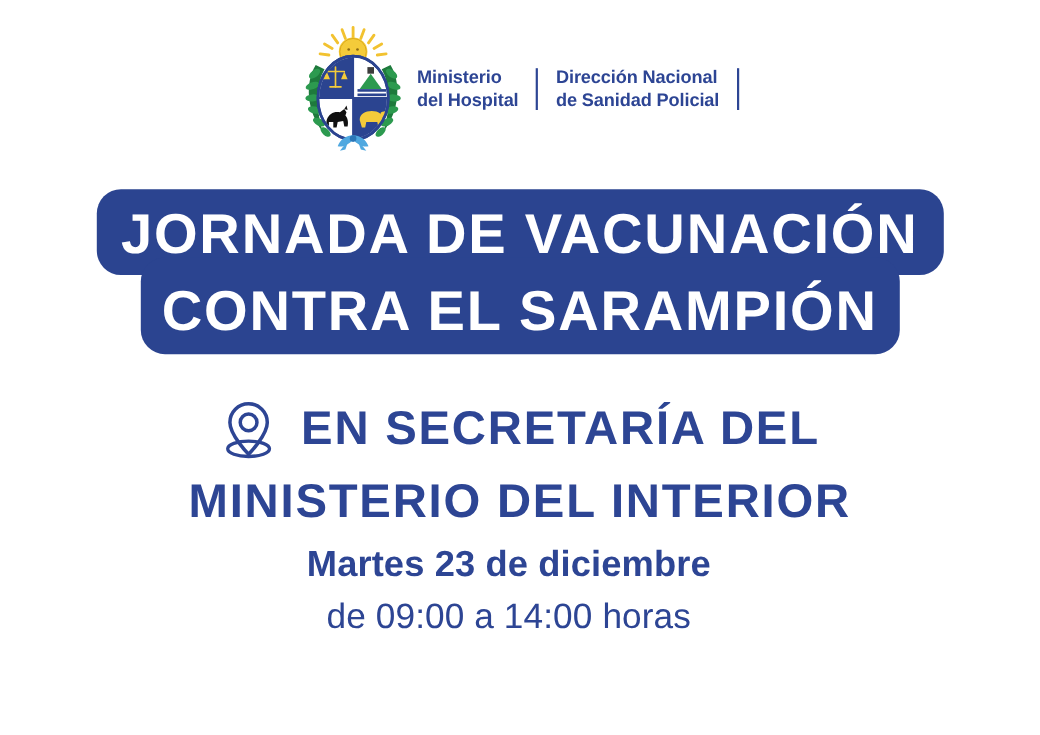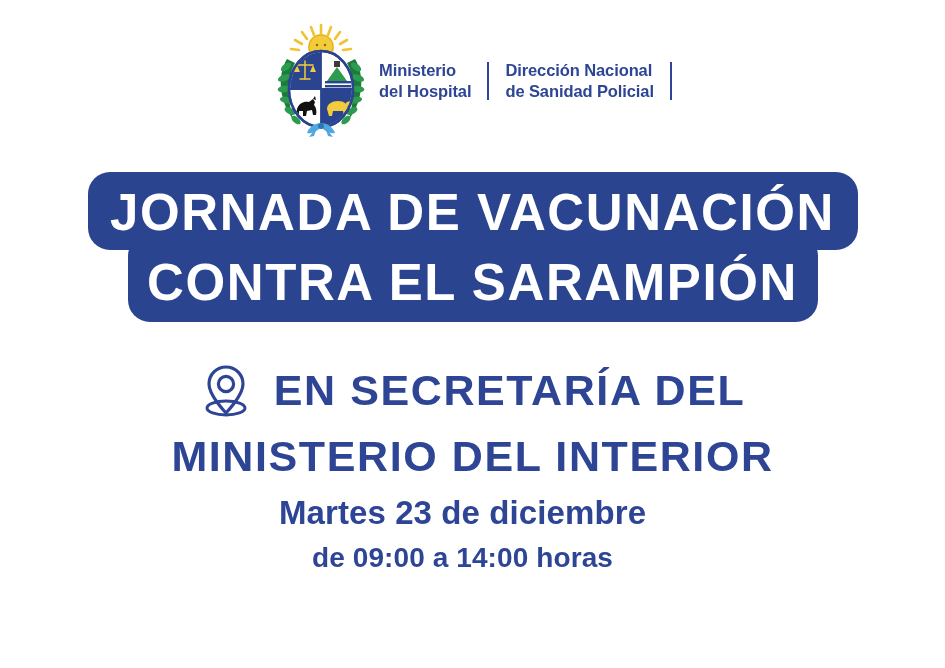--- a/index.html
+++ b/index.html
@@ -168,22 +168,22 @@
     text-align: center;
     color: #2D4594;
   }
   .schedule-date {
     font-size: 33px;
     font-weight: bold;
     letter-spacing: 0.1px;
     line-height: 1.28;
   }
   .schedule-hours {
-    font-size: 28px;
-    font-weight: bold;
+    font-size: 32px;
+    font-weight: normal;
     letter-spacing: 0.1px;
     line-height: 1.28;
     margin-top: 6px;
   }
 </style>
 </head>
 <body>
 
 <div class="poster">
 

